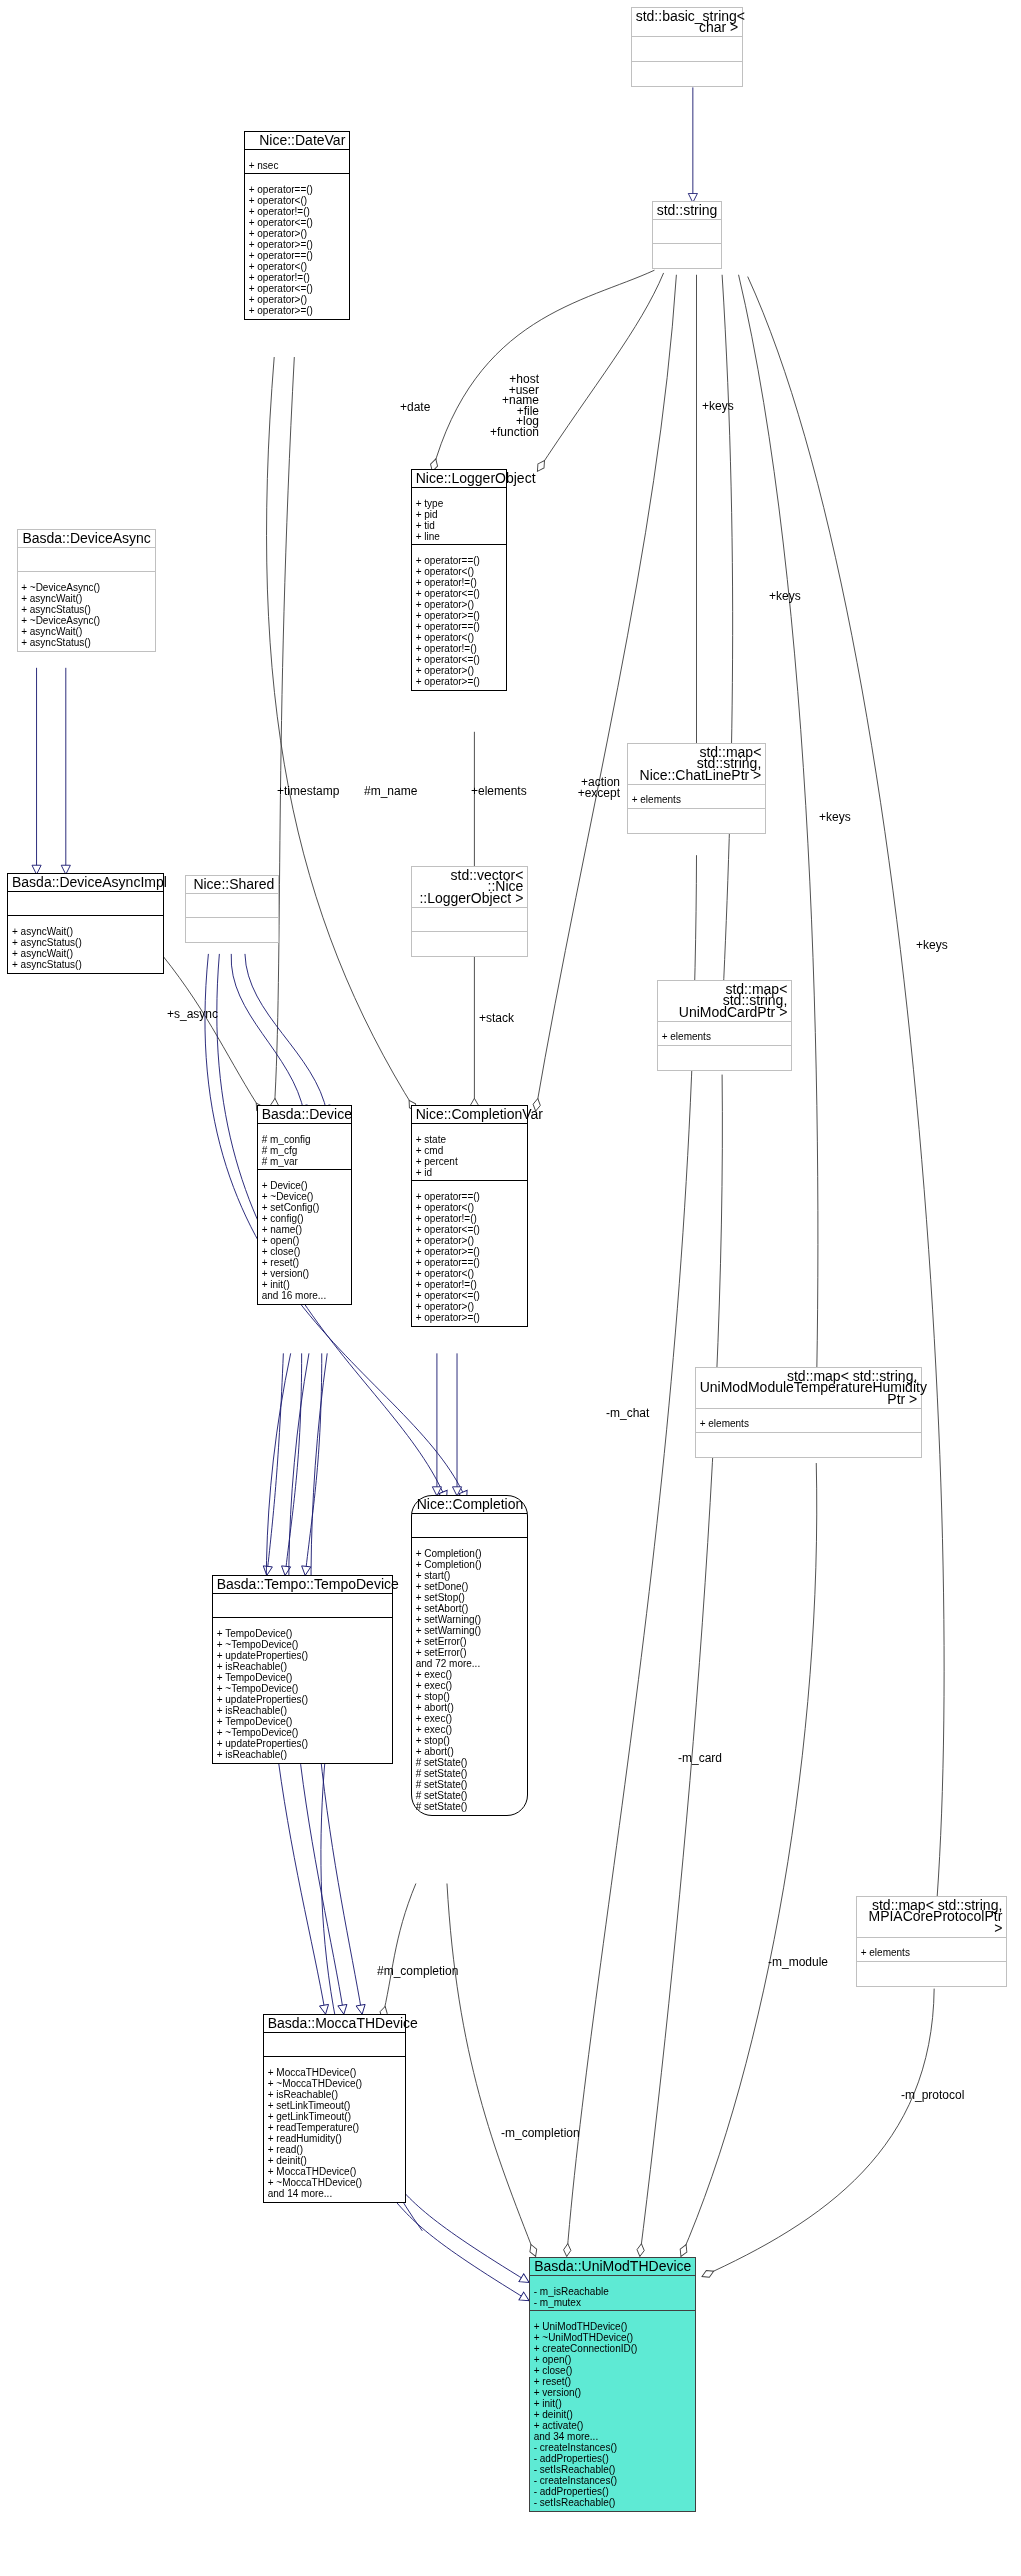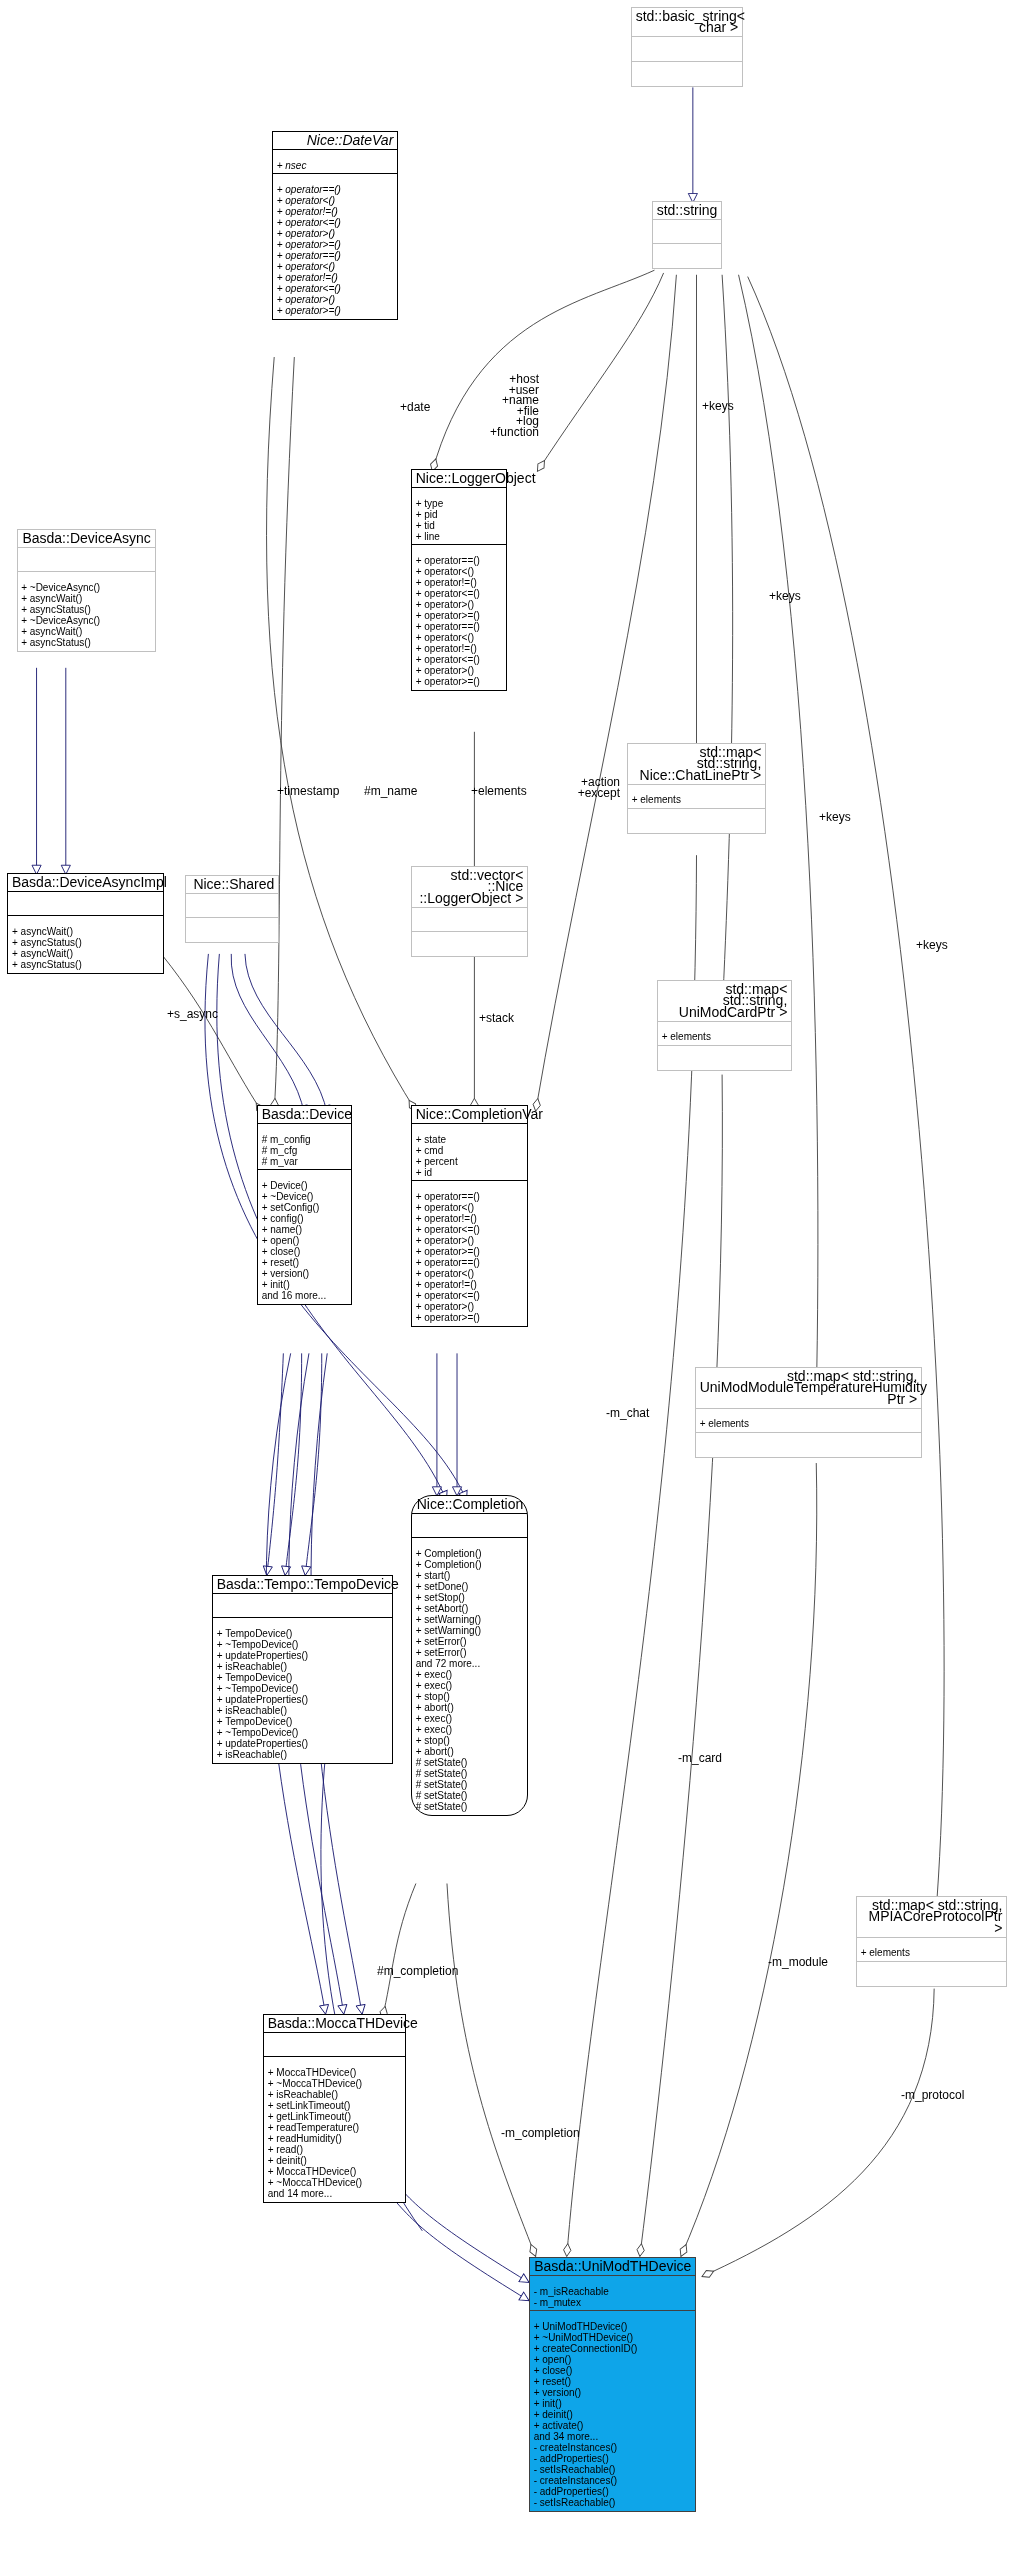--- a/index.html
+++ b/index.html
@@ -32,21 +32,21 @@
     border: 0.9px solid #000000;
     font-size: 10px;
     line-height: 11px;
     color: #000000;
     z-index: 5;
   }
   .node.thin {
     border: 0.9px solid #c0c0c0;
   }
   .node.highlight {
-    background: #0ea5e9;
+    background: #5eead4;
     border: 0.9px solid #404040;
   }
   .node.bold {
     border: 1.5px solid #000000;
   }
   .n-title {
     text-align: right;
     padding: 2.7px 3.7px 2.7px 3.7px;
     white-space: pre-line;
     font-size: 14px;
@@ -178,21 +178,21 @@
   </div>
 
   <div class="node thin" id="node-string" style="left:652px; top:201px; width:70px;">
     <div class="n-title">std::string</div>
     <div class="n-sep"></div>
     <div class="n-attrs empty"></div>
     <div class="n-sep"></div>
     <div class="n-ops empty"></div>
   </div>
 
-  <div class="node" id="node-datevar" style="left:272px; top:131px; width:126px;font-style:italic;">
+  <div class="node" id="node-datevar" style="left:244px; top:131px; width:106px;">
     <div class="n-title">Nice::DateVar</div>
     <div class="n-sep"></div>
     <div class="n-attrs">
       <div class="n-row">+ nsec</div>
     </div>
     <div class="n-sep"></div>
     <div class="n-ops">
       <div class="n-row">+ operator==()</div>
       <div class="n-row">+ operator&lt;()</div>
       <div class="n-row">+ operator!=()</div>

